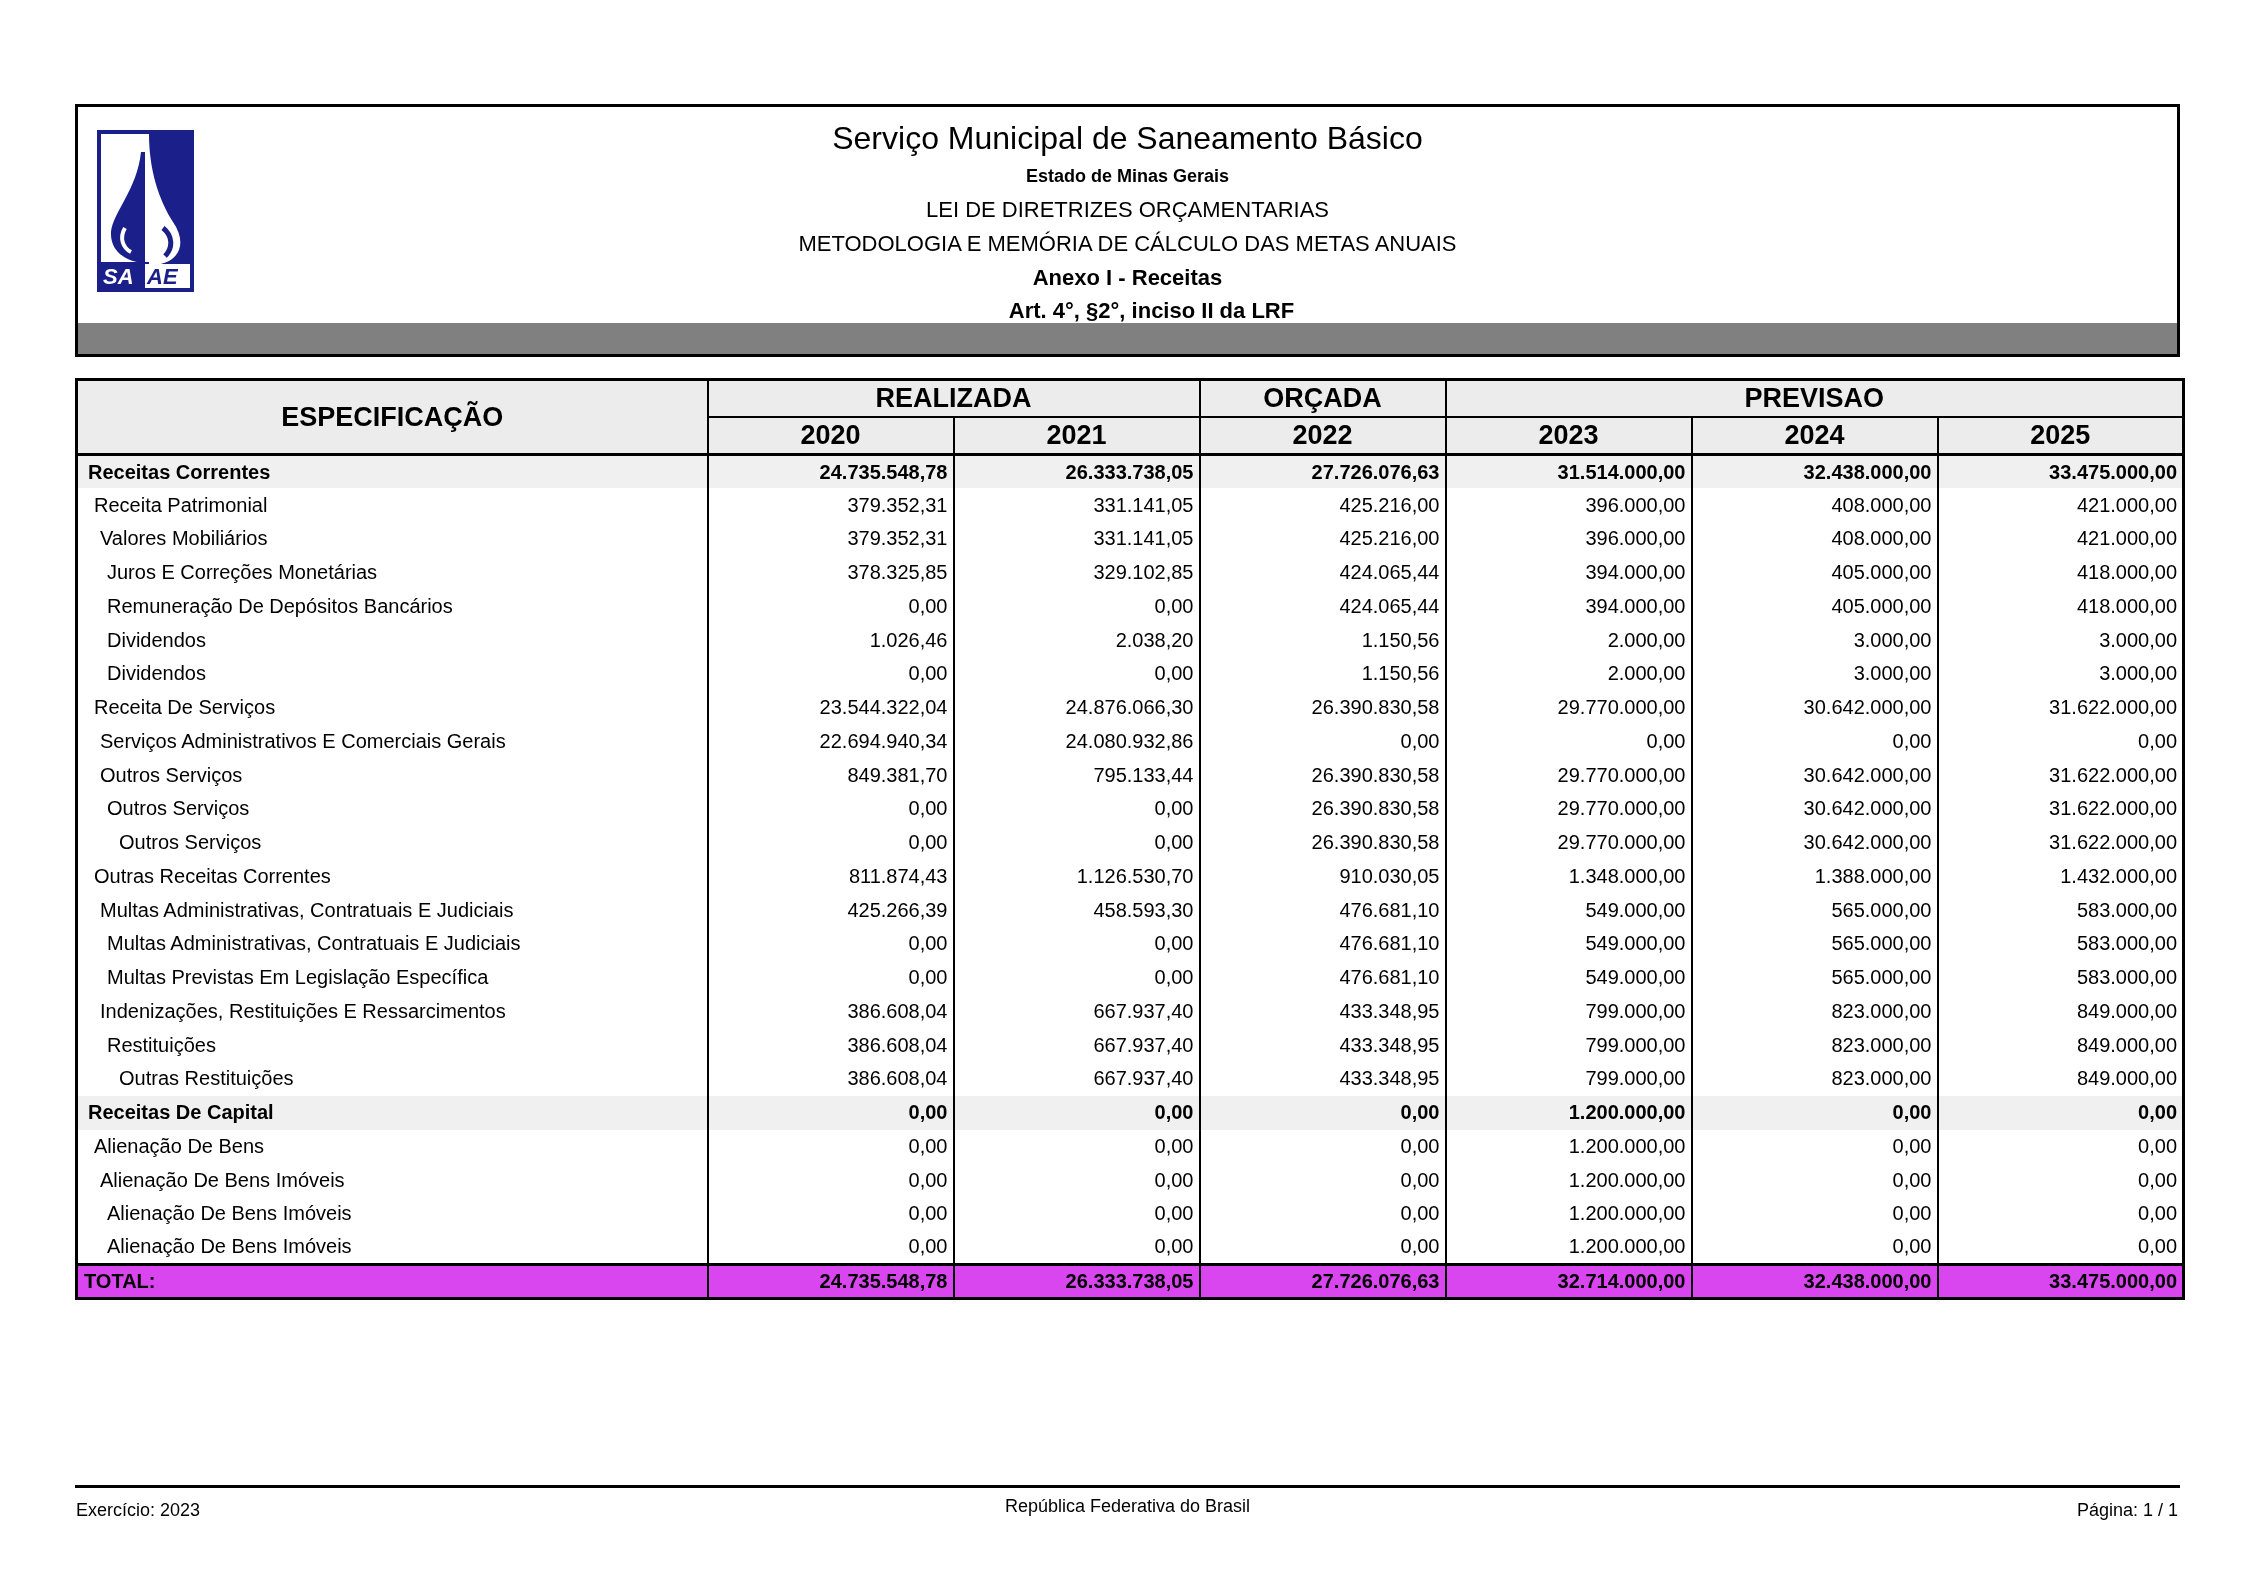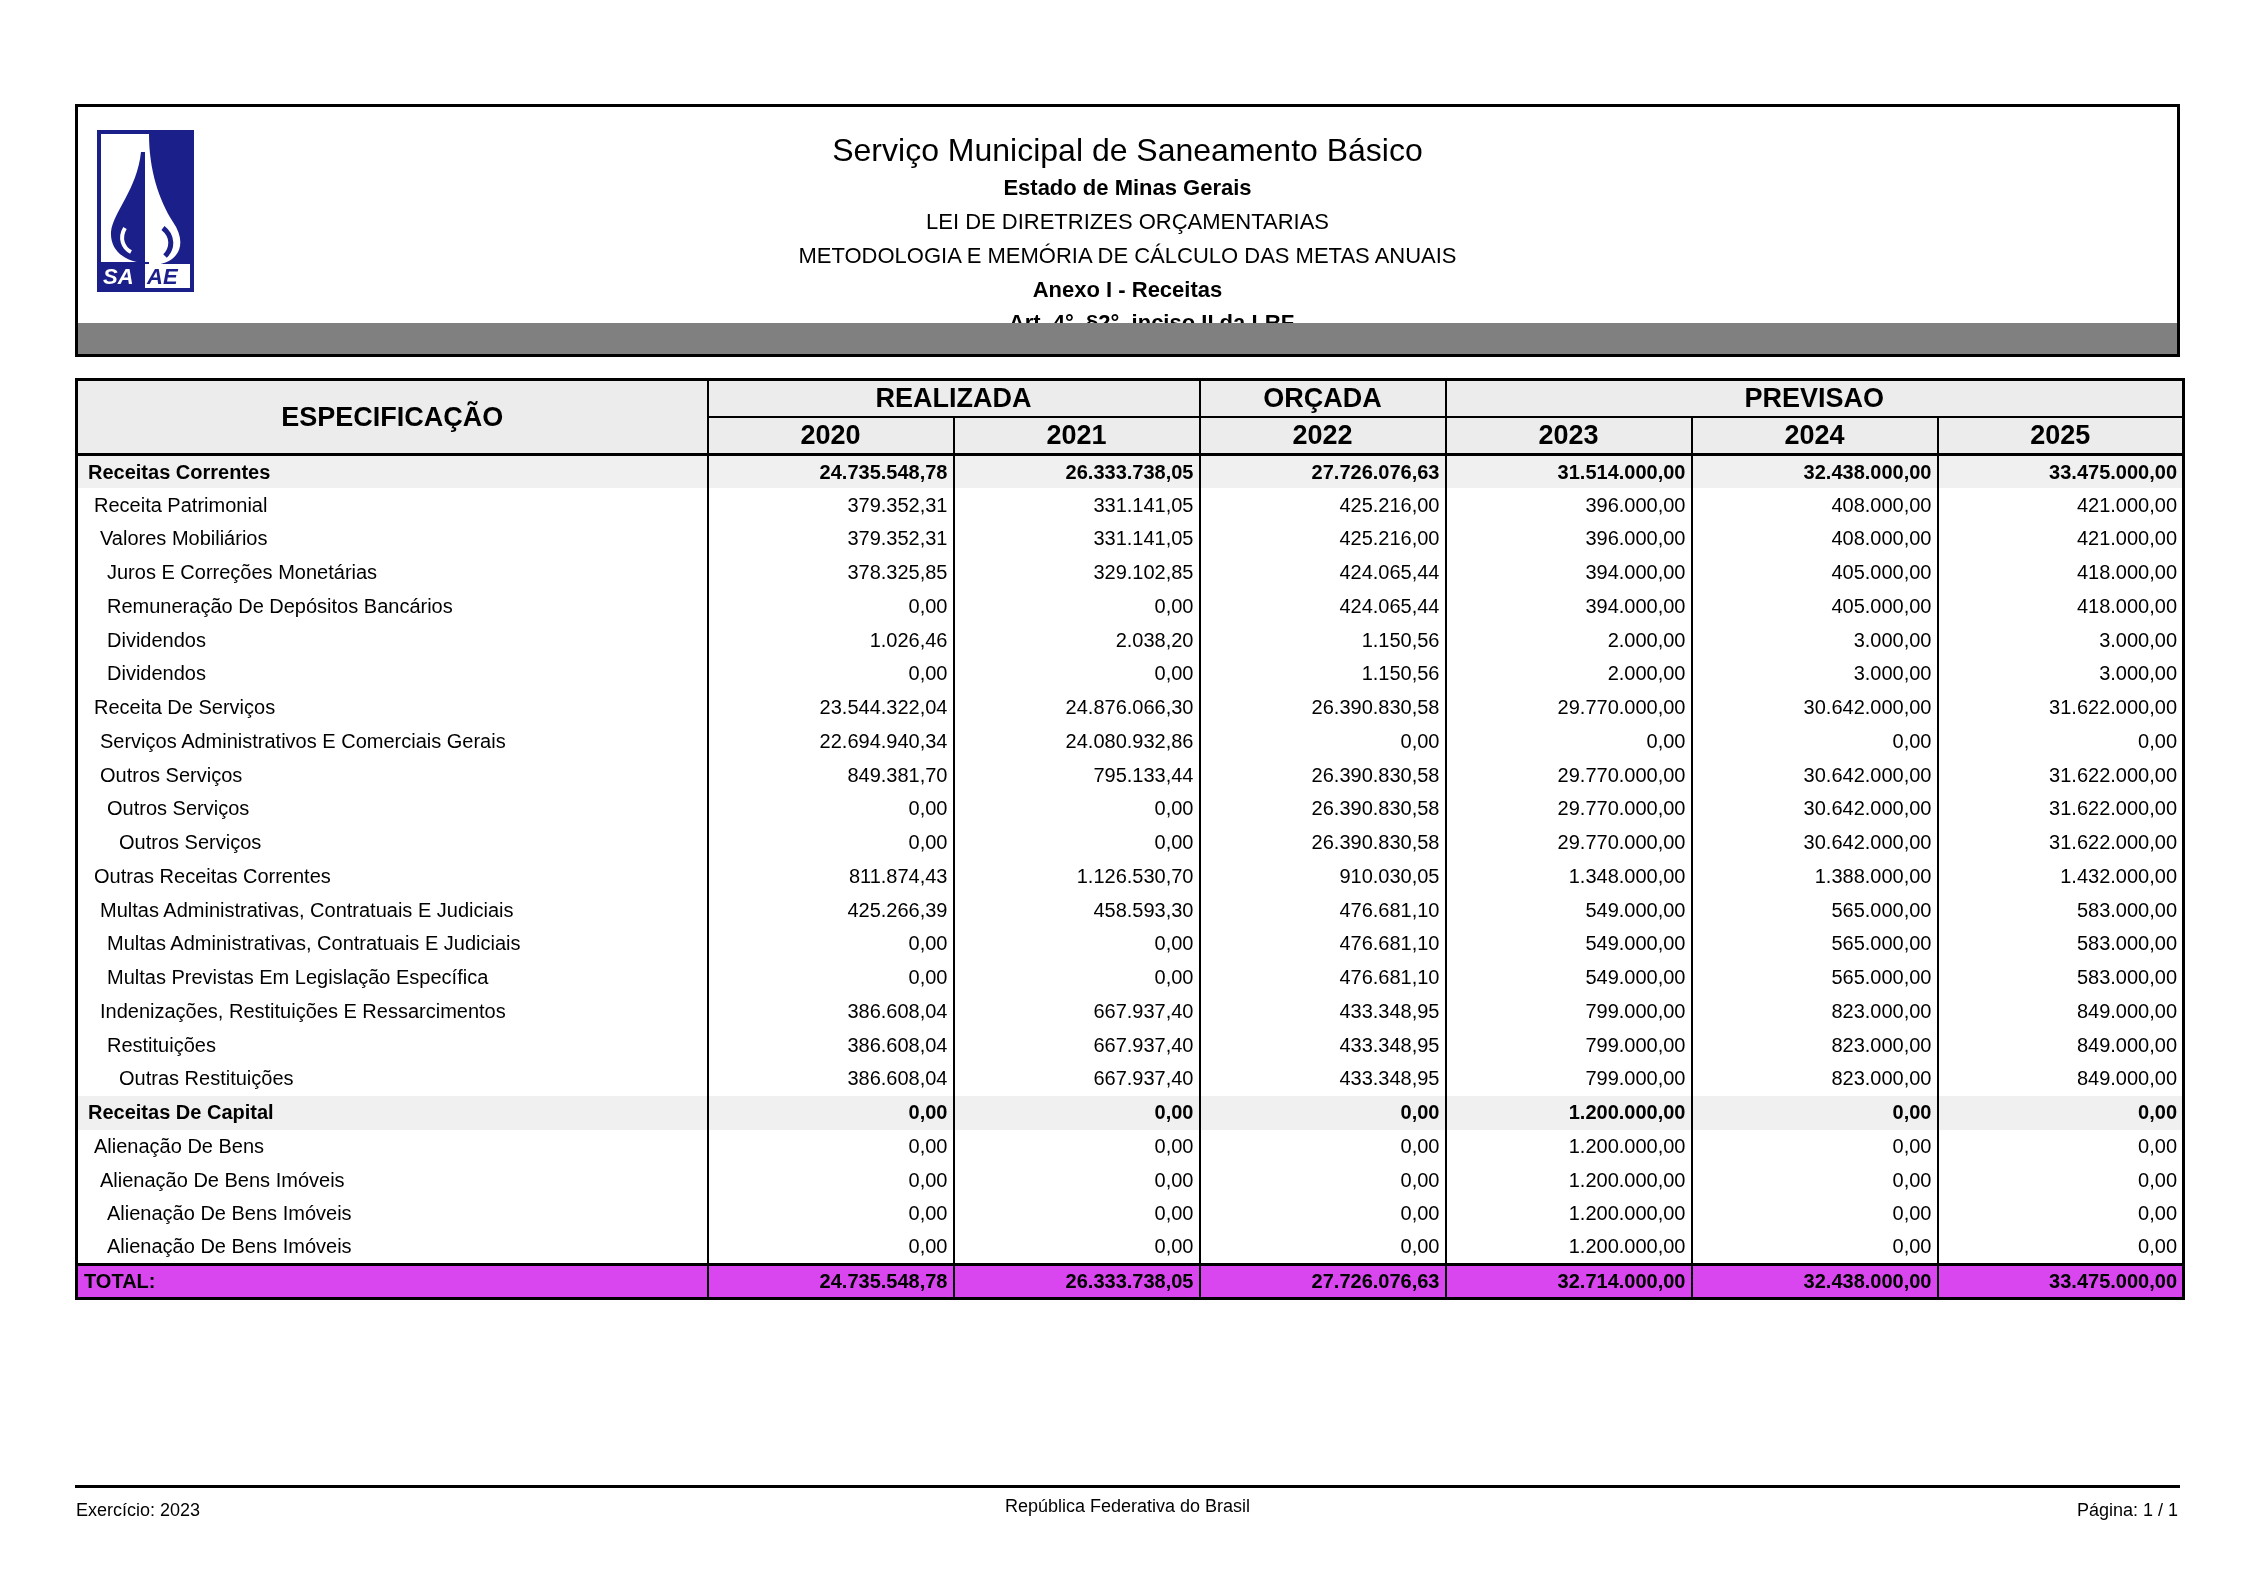--- a/index.html
+++ b/index.html
@@ -41,22 +41,22 @@
       height: 162px;
     }
     .titles {
       position: absolute;
       left: 0;
       right: 0;
       top: 8px;
       text-align: center;
     }
     .titles div { white-space: nowrap; }
-    .t1 { font-size: 32px; font-weight: normal; line-height: 42px; margin-top: 14px; }
-    .t2 { font-size: 22px; font-weight: bold; line-height: 34px; text-align: center; }
+    .t1 { font-size: 32px; font-weight: normal; line-height: 42px; margin-top: 2px; }
+    .t2 { font-size: 18px; font-weight: bold; line-height: 34px; text-align: center; }
     .t3 { font-size: 22px; line-height: 34px; }
     .t4 { font-size: 22px; line-height: 34px; }
     .t5 { font-size: 22px; font-weight: bold; line-height: 34px; }
     .t6 { font-size: 22px; font-weight: bold; line-height: 32px; padding-left: 48px; }
 
     table.report {
       position: absolute;
       left: 75px;
       top: 378px;
       width: 2105px;

